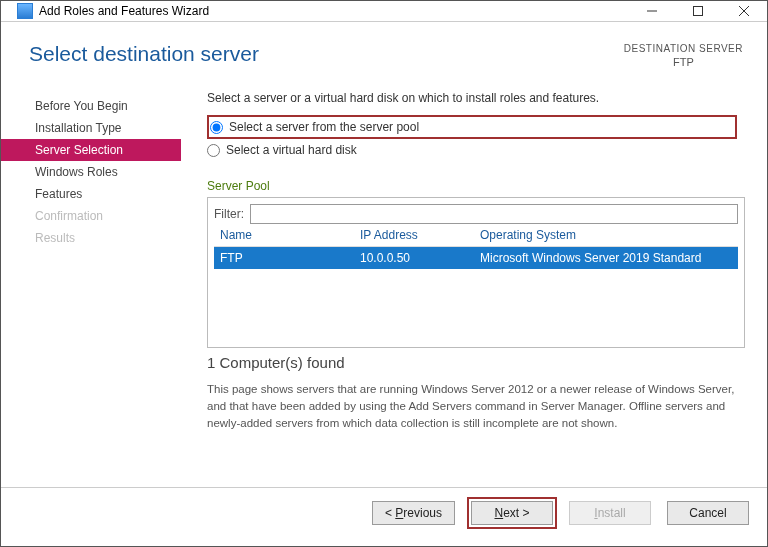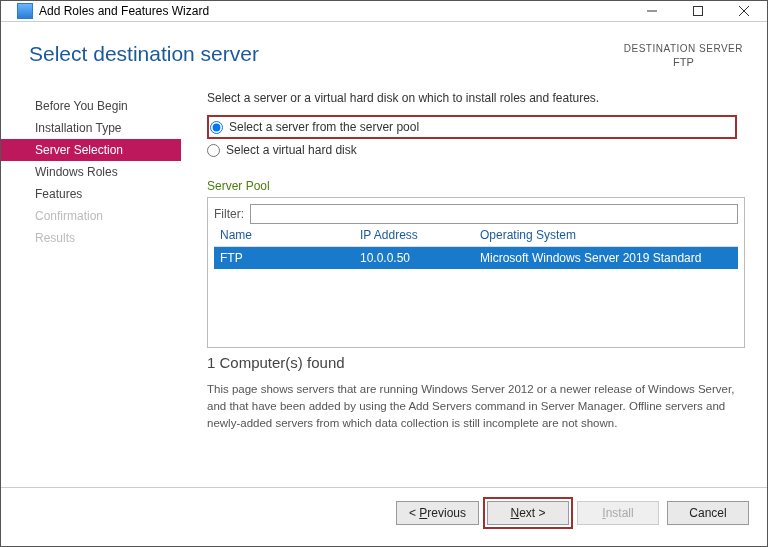--- a/index.html
+++ b/index.html
@@ -126,21 +126,21 @@
   }
   .found { margin: 6px 0 10px 0; color: #444; font-size: 15px; }
   .note { color: #555; font-size: 11.5px; line-height: 1.45; margin-top: 4px; }
   
   .footer {
     border-top: 1px solid #ccc;
     height: 50px;
     display: flex;
     align-items: center;
     justify-content: flex-end;
-    gap: 8px;
+    gap: 16px;
     padding: 0 18px;
   }
   .btn {
     min-width: 82px;
     height: 24px;
     border: 1px solid #9a9a9a;
     background: #e9e9e9;
     font-family: inherit;
     font-size: 12px;
     padding: 0 12px;

